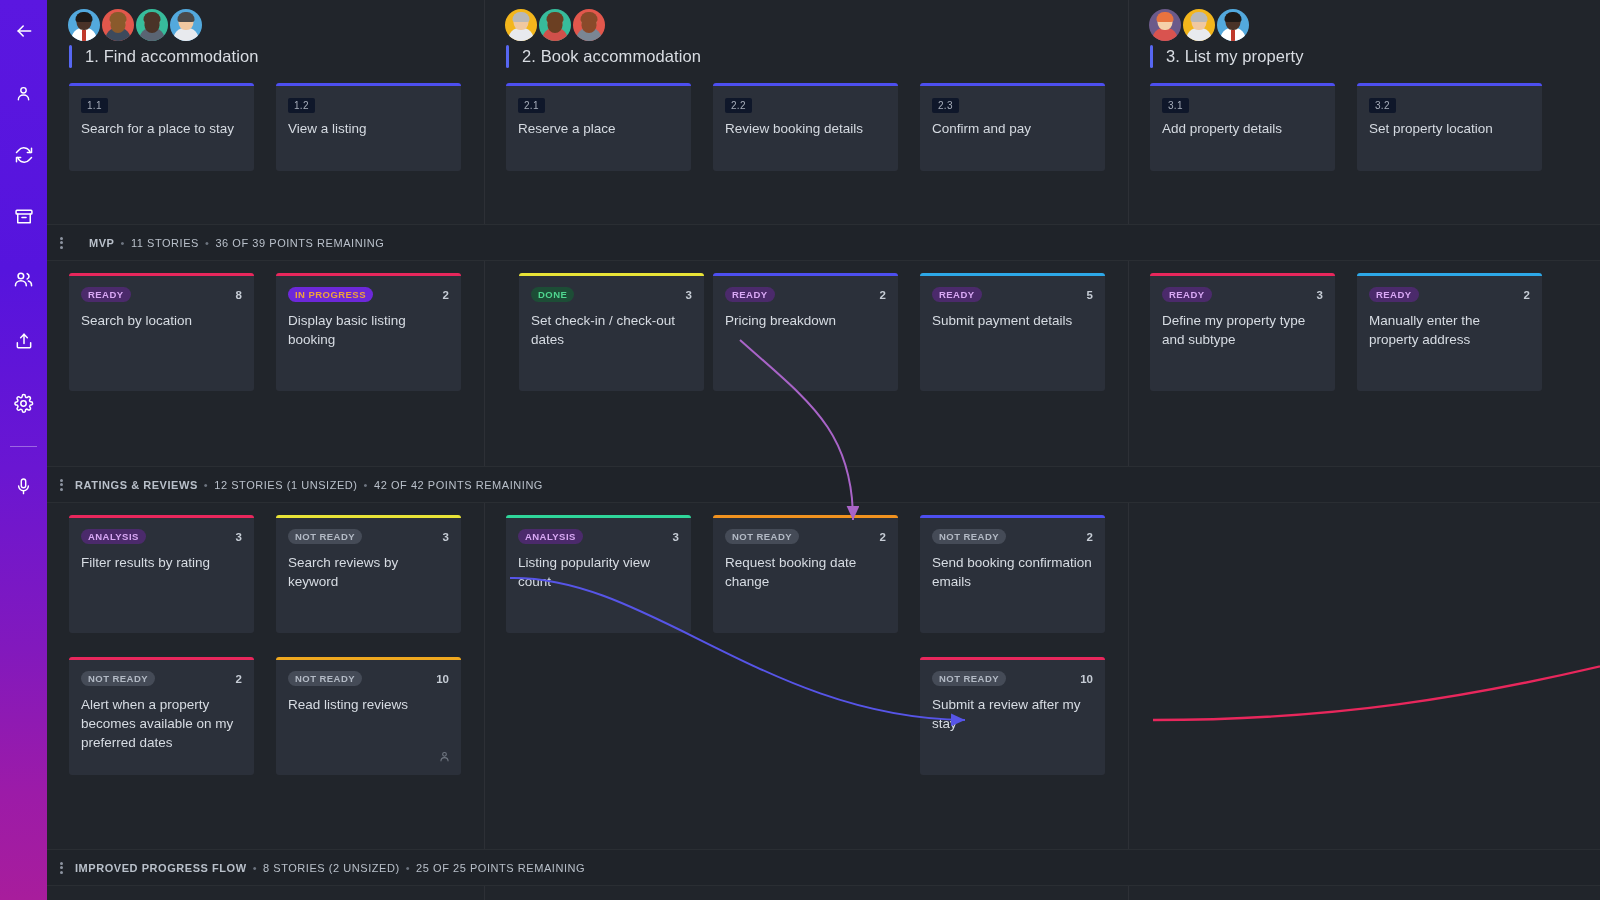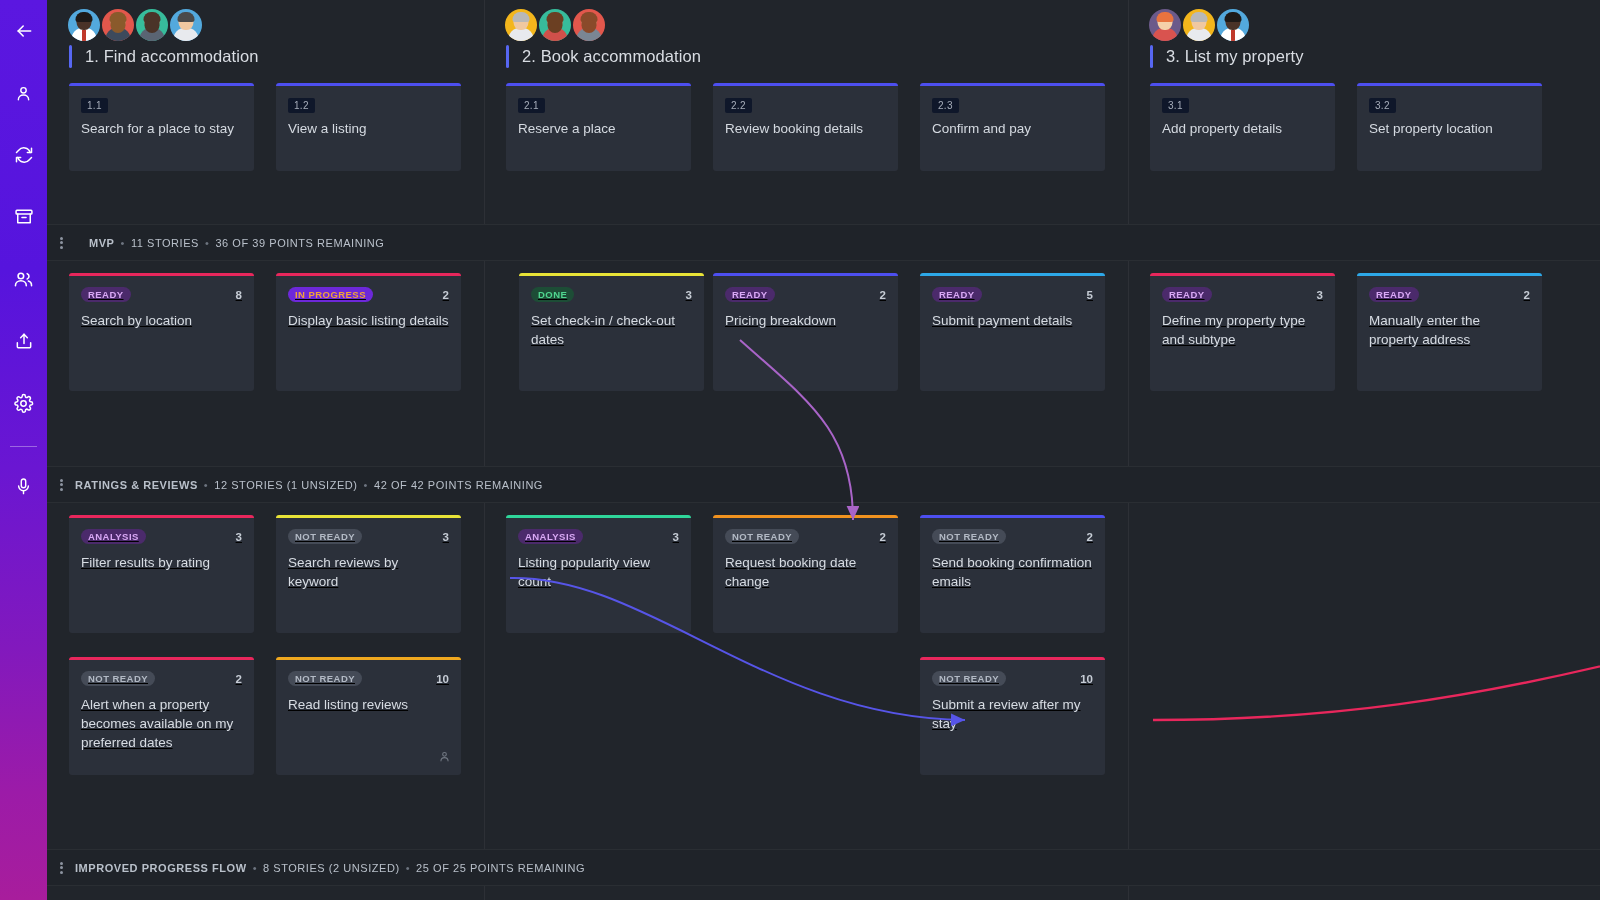--- a/index.html
+++ b/index.html
@@ -78,21 +78,21 @@
   .lane-dots span { display: block; width: 3px; height: 3px; border-radius: 50%; background: #8d94a0; margin: 1.5px 0; }
   .lane-meta { font-size: 11px; color: #b9c0ca; letter-spacing: .55px; font-weight: bold; }
   .lane-meta .sep { color: #6d747f; margin: 0 6px; font-weight: normal; }
   .lane-meta .norm { font-weight: normal; color: #b9c0ca; }
 
   .lane-body { position: absolute; left: 0; width: 1553px; }
 
   
   .story {
     position: absolute; width: 185px; background: #2b303a; border-radius: 3px;
-    border-top: 3px solid #e8275c; padding: 11px 12px 0 12px; cursor: pointer; text-decoration: underline;
+    border-top: 3px solid #e8275c; padding: 11px 12px 0 12px; cursor: pointer;
   }
   .story-top { display: flex; align-items: center; justify-content: space-between; height: 15px; }
   .pill {
     font-size: 9.5px; font-weight: bold; letter-spacing: .45px;
     padding: 2.5px 7px; border-radius: 9px; line-height: 1;
   }
   .pts { font-size: 11.5px; color: #c6ccd5; font-weight: bold; }
   .story-title { margin-top: 9px; font-size: 13.5px; color: #d7dce3; line-height: 1.42; }
   .assignee { position: absolute; right: 10px; bottom: 8px; opacity: .55; }
 
@@ -279,21 +279,21 @@
               <span class="pill" style="background:#4b2a6b;color:#d9a8f5">READY</span>
               <span class="pts">8</span>
             </div>
             <div class="story-title">Search by location</div>
           </div>
           <div class="story" style="left: 229px; top: 12px; height: 118px; border-top-color: rgb(232, 39, 92);">
             <div class="story-top">
               <span class="pill" style="background:#6d28d9;color:#f0a33a">IN PROGRESS</span>
               <span class="pts">2</span>
             </div>
-            <div class="story-title">Display basic listing details</div>
+            <div class="story-title">Display basic listing booking</div>
           </div>
           <div class="story" style="left: 472px; top: 12px; height: 118px; border-top-color: rgb(232, 227, 55);">
             <div class="story-top">
               <span class="pill" style="background:#1d4d36;color:#4fd68f">DONE</span>
               <span class="pts">3</span>
             </div>
             <div class="story-title">Set check-in / check-out dates</div>
           </div>
           <div class="story" style="left: 666px; top: 12px; height: 118px; border-top-color: rgb(77, 79, 240);">
             <div class="story-top">

